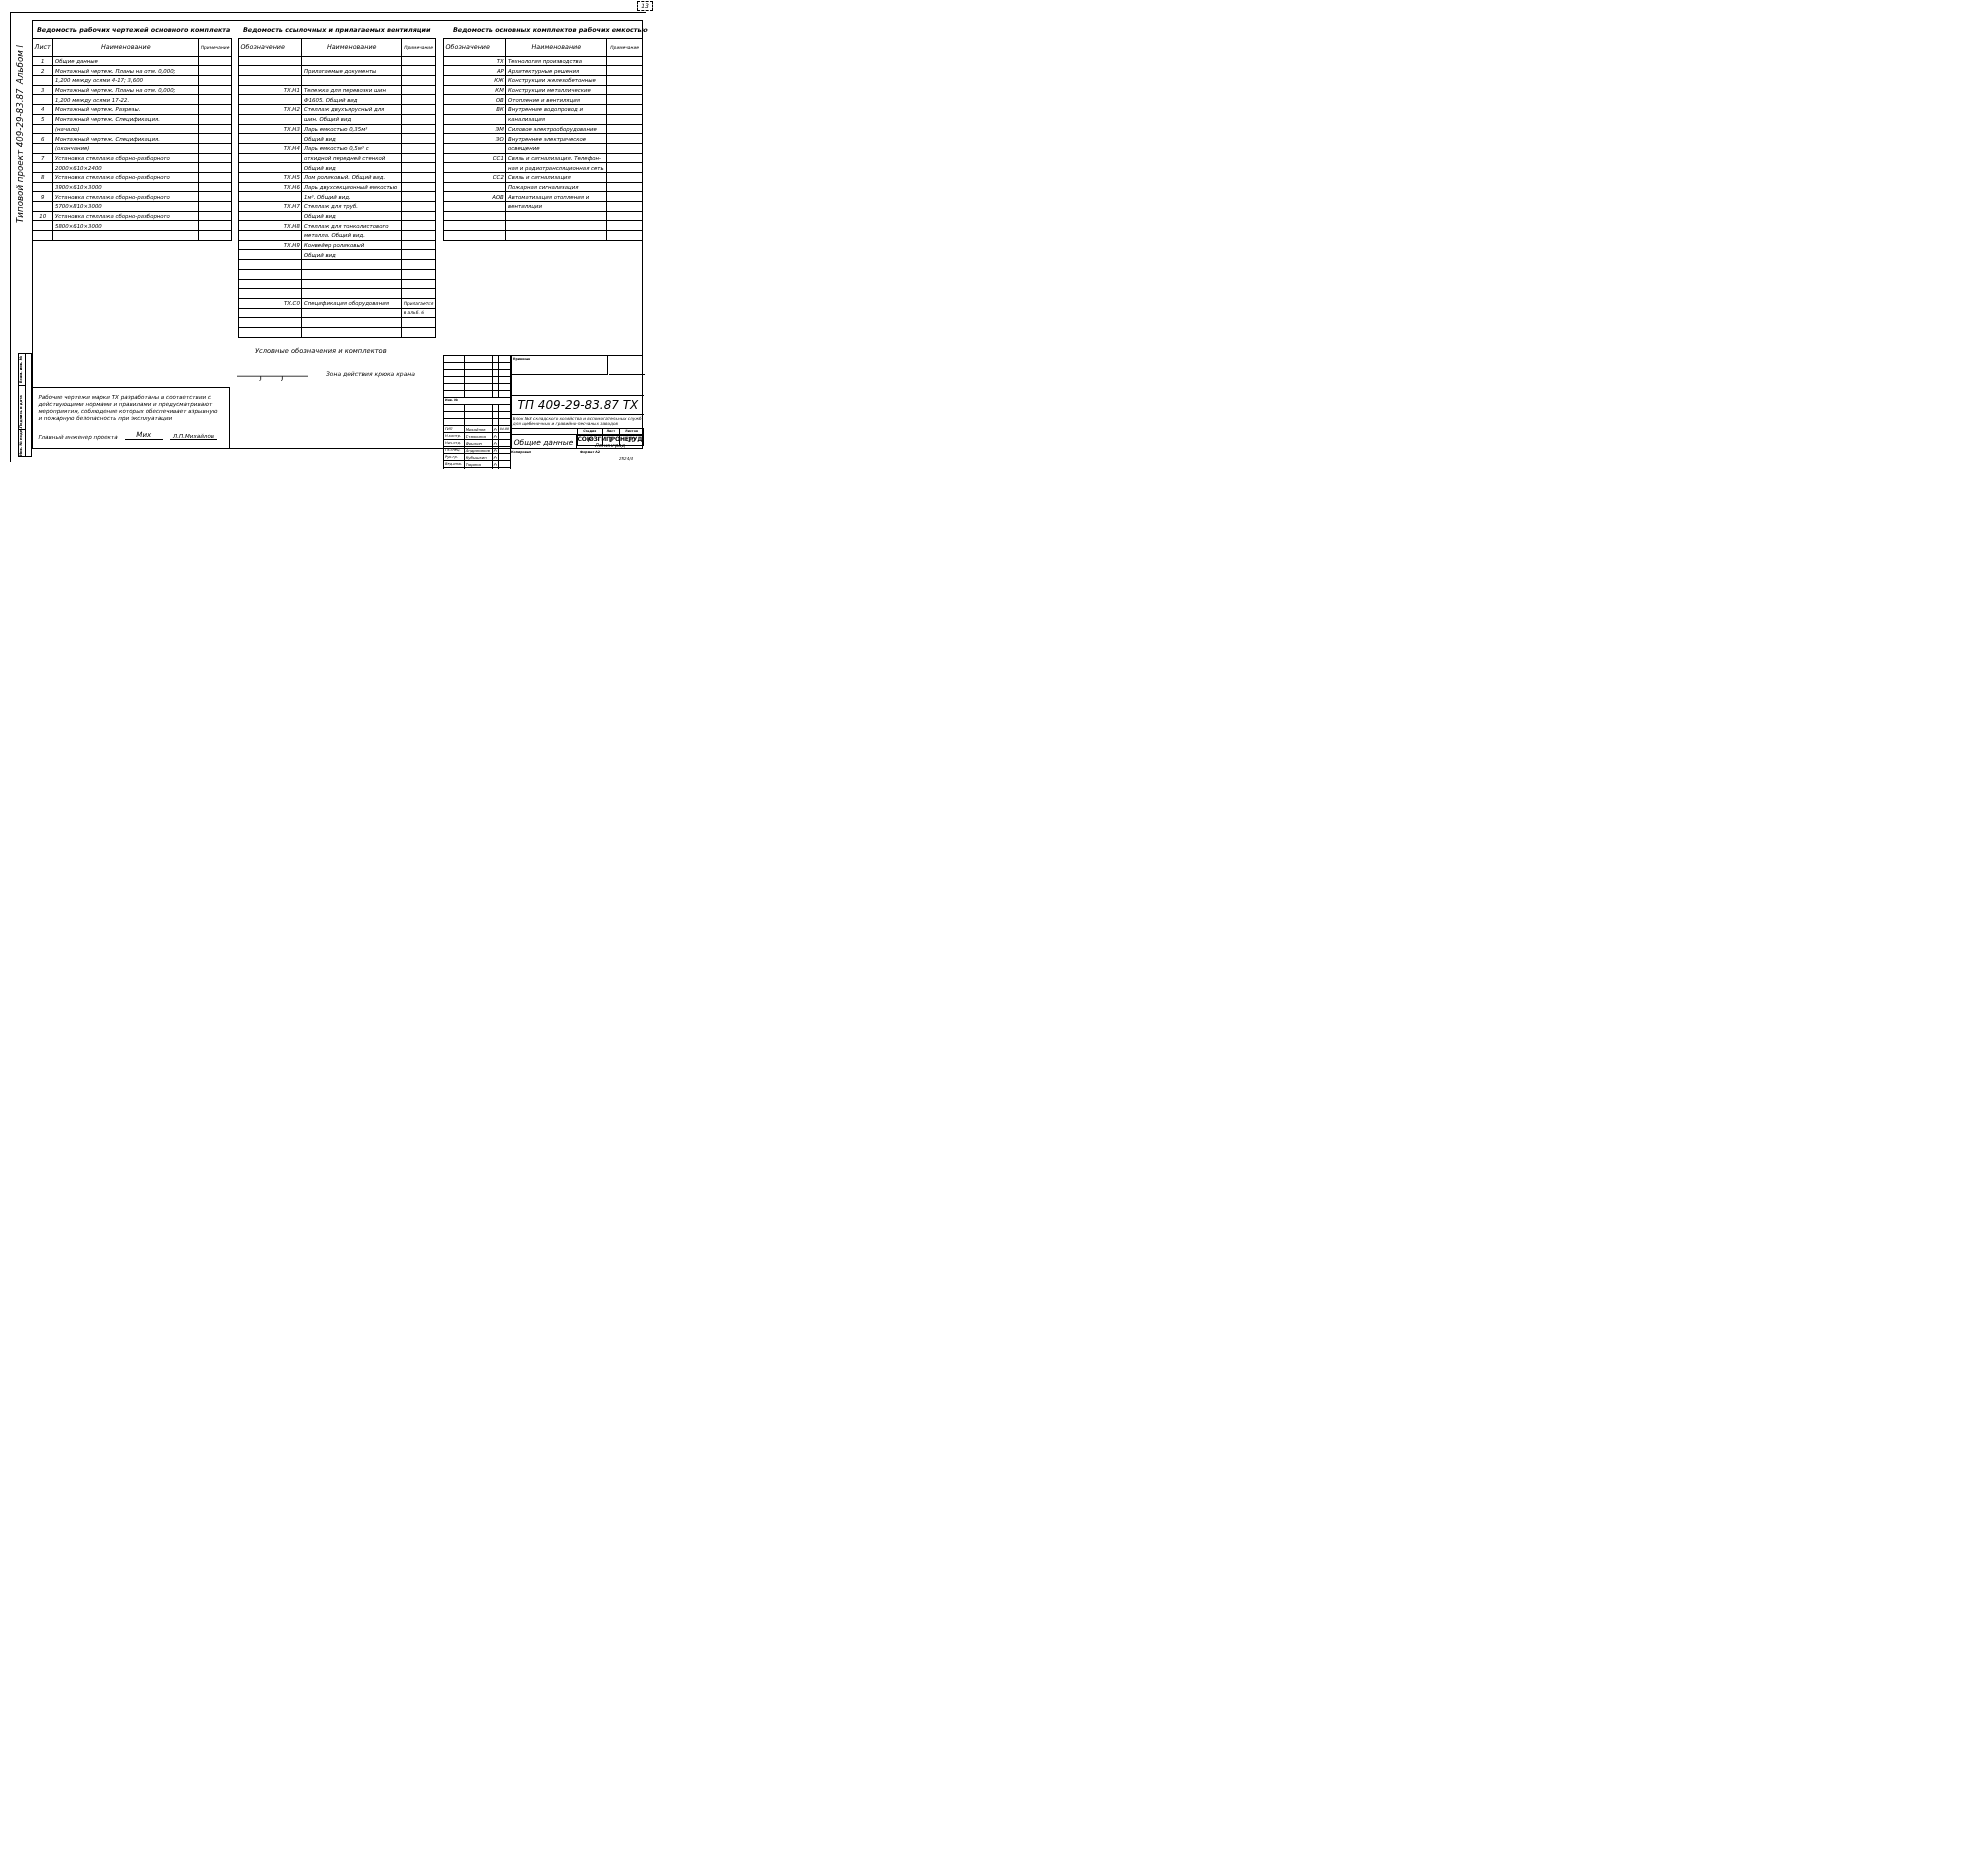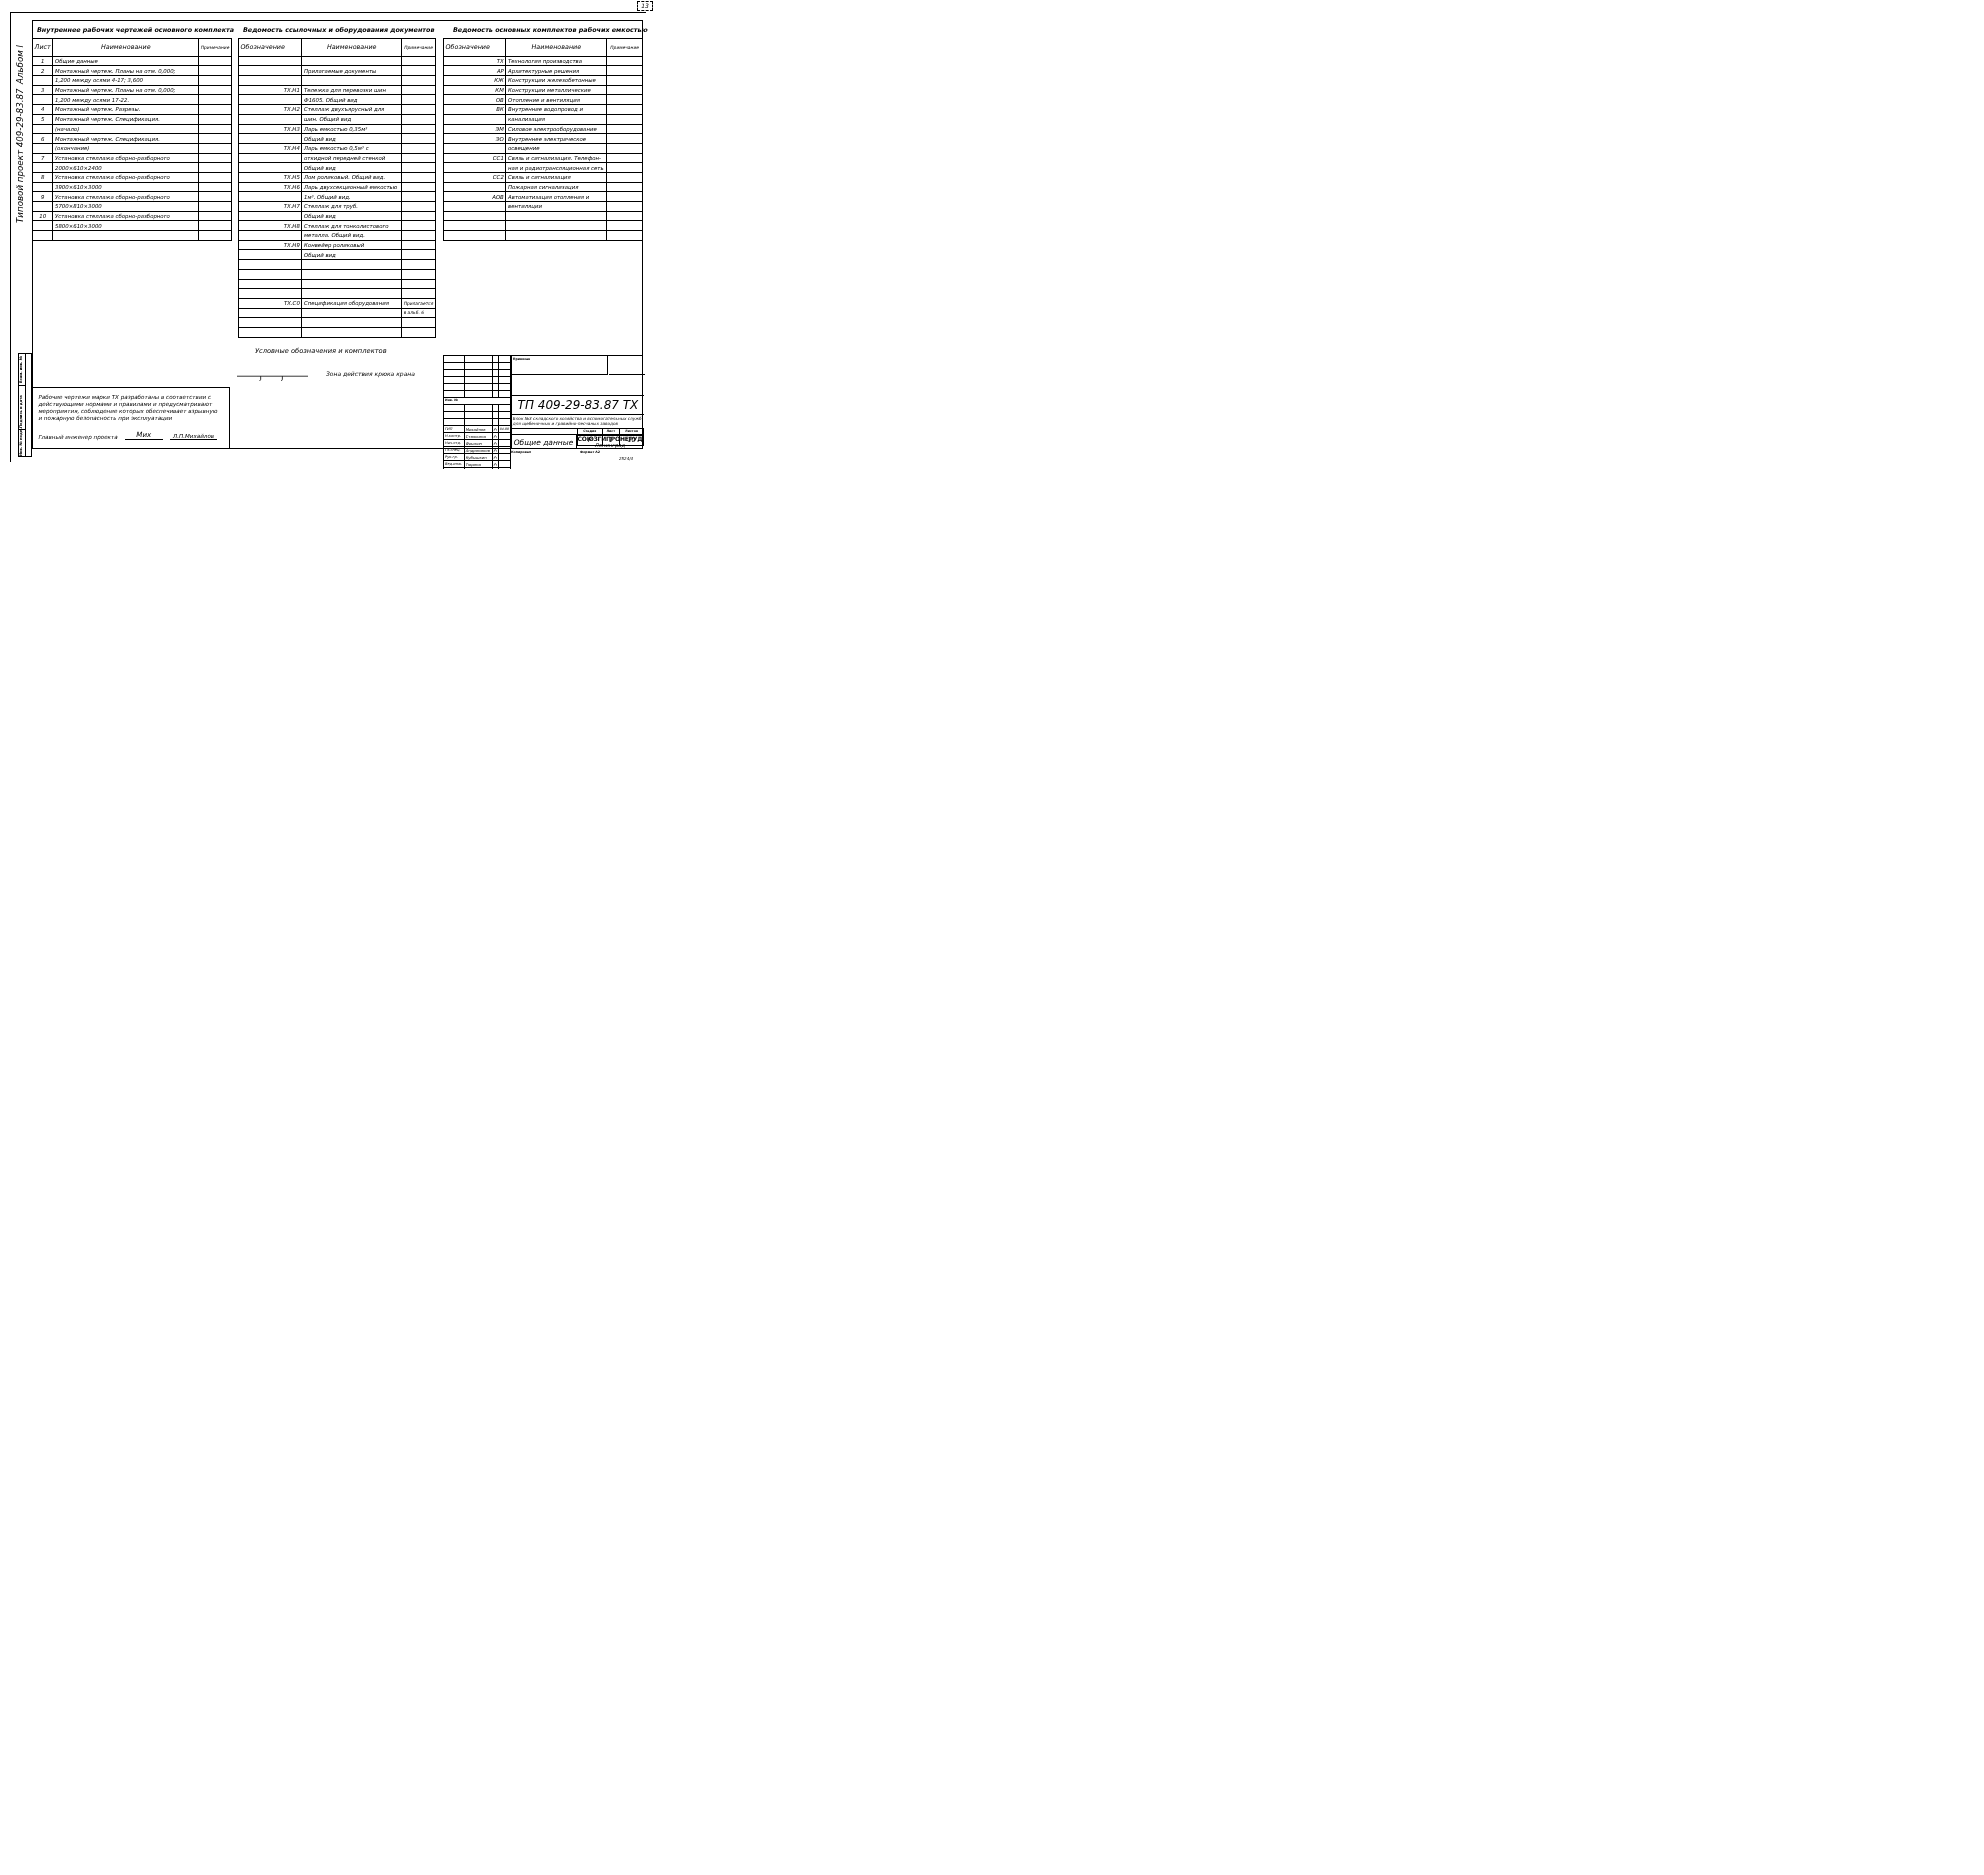--- a/index.html
+++ b/index.html
@@ -39,21 +39,21 @@
 
 <div class="abs outer-frame"></div>
 <div class="abs inner-frame"></div>
 <div class="abs sheet-tag hand">13</div>
 
 <div class="abs side-text hand">
   <span style="top:48px;left:0">Альбом I</span>
   <span style="top:187px;left:0">Типовой проект 409-29-83.87</span>
 </div>
 
-<div class="abs section-title hand" style="left:37px;top:26px">Внутреннее рабочих чертежей основного комплекта</div>
+<div class="abs section-title hand" style="left:37px;top:26px">Ведомость рабочих чертежей основного комплекта</div>
 <table class="doc" id="t1" style="left:32px;top:38px;width:200px">
   <colgroup>
       <col style="width:16.7px">
       <col style="width:149px">
       <col style="width:32px">
     </colgroup>
   <thead>
       <tr>
     <th class="hand">Лист</th>
     <th class="hand">Наименование</th>
@@ -152,21 +152,21 @@
         <td></td>
       </tr>
       <tr>
         <td class="c"></td>
         <td></td>
         <td></td>
       </tr>
     </tbody>
 </table>
 
-<div class="abs section-title hand" style="left:243px;top:26px">Ведомость ссылочных и оборудования документов</div>
+<div class="abs section-title hand" style="left:243px;top:26px">Ведомость ссылочных и прилагаемых вентиляции</div>
 <table class="doc" id="t2" style="left:238px;top:38px;width:198px">
   <colgroup>
       <col style="width:66px">
       <col style="width:100px">
       <col style="width:32px">
     </colgroup>
   <thead>
       <tr>
     <th class="hand" style="text-align:left">Обозначение</th>
     <th class="hand">Наименование</th>

